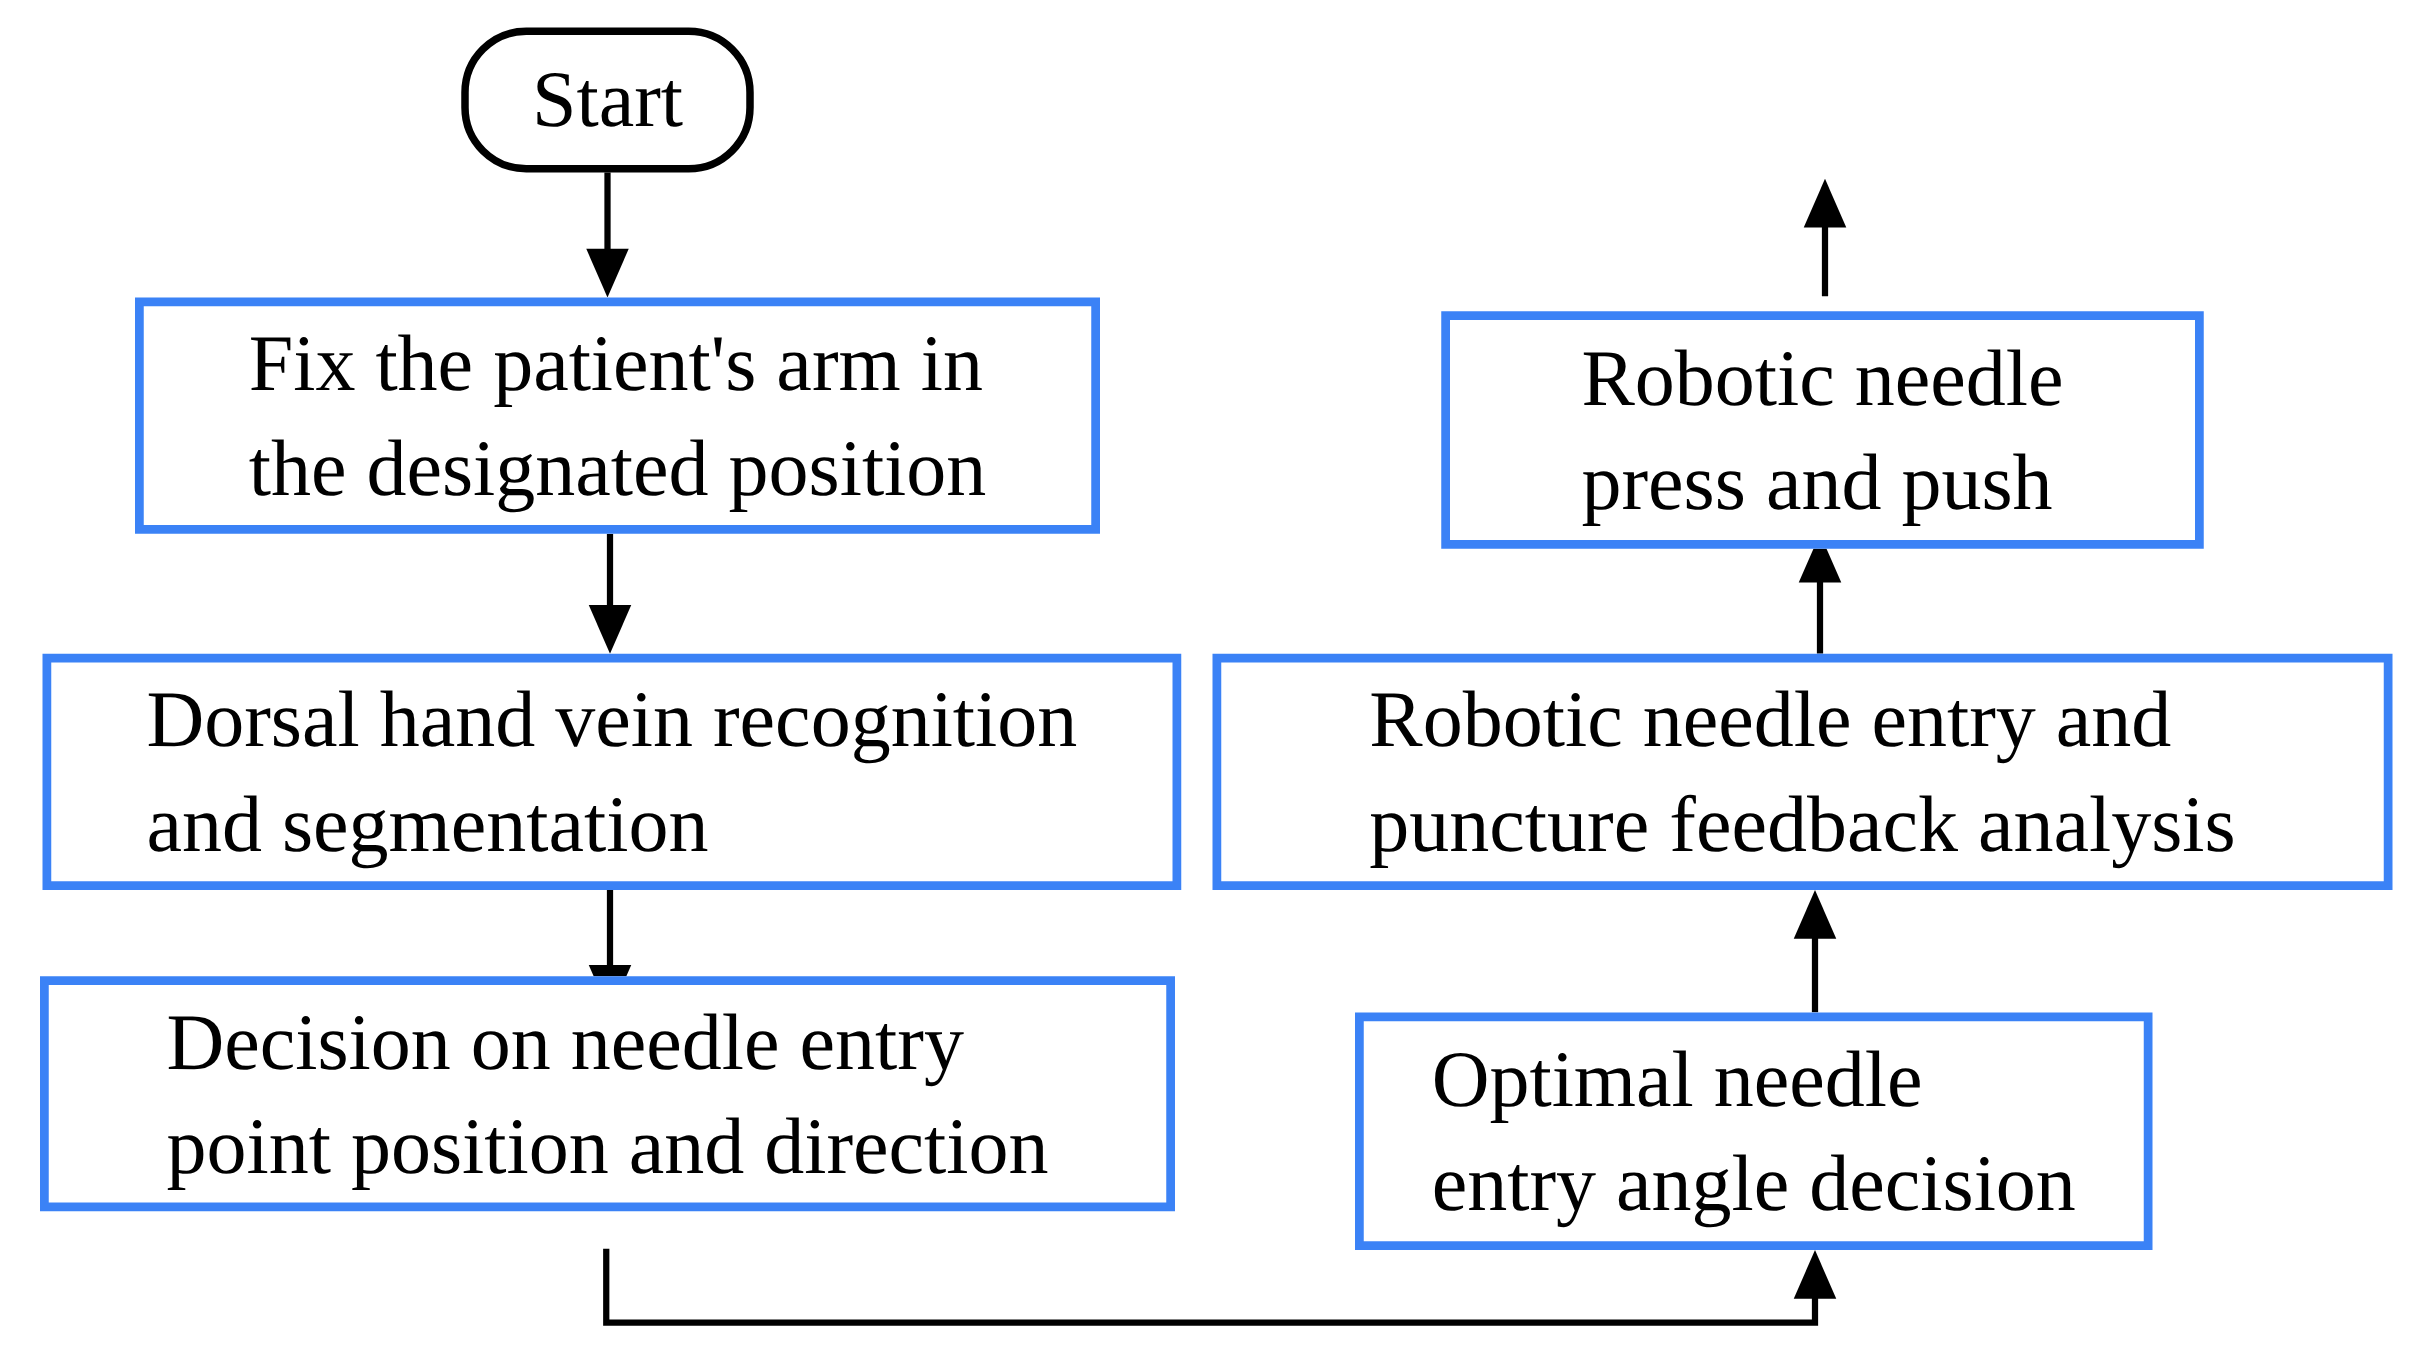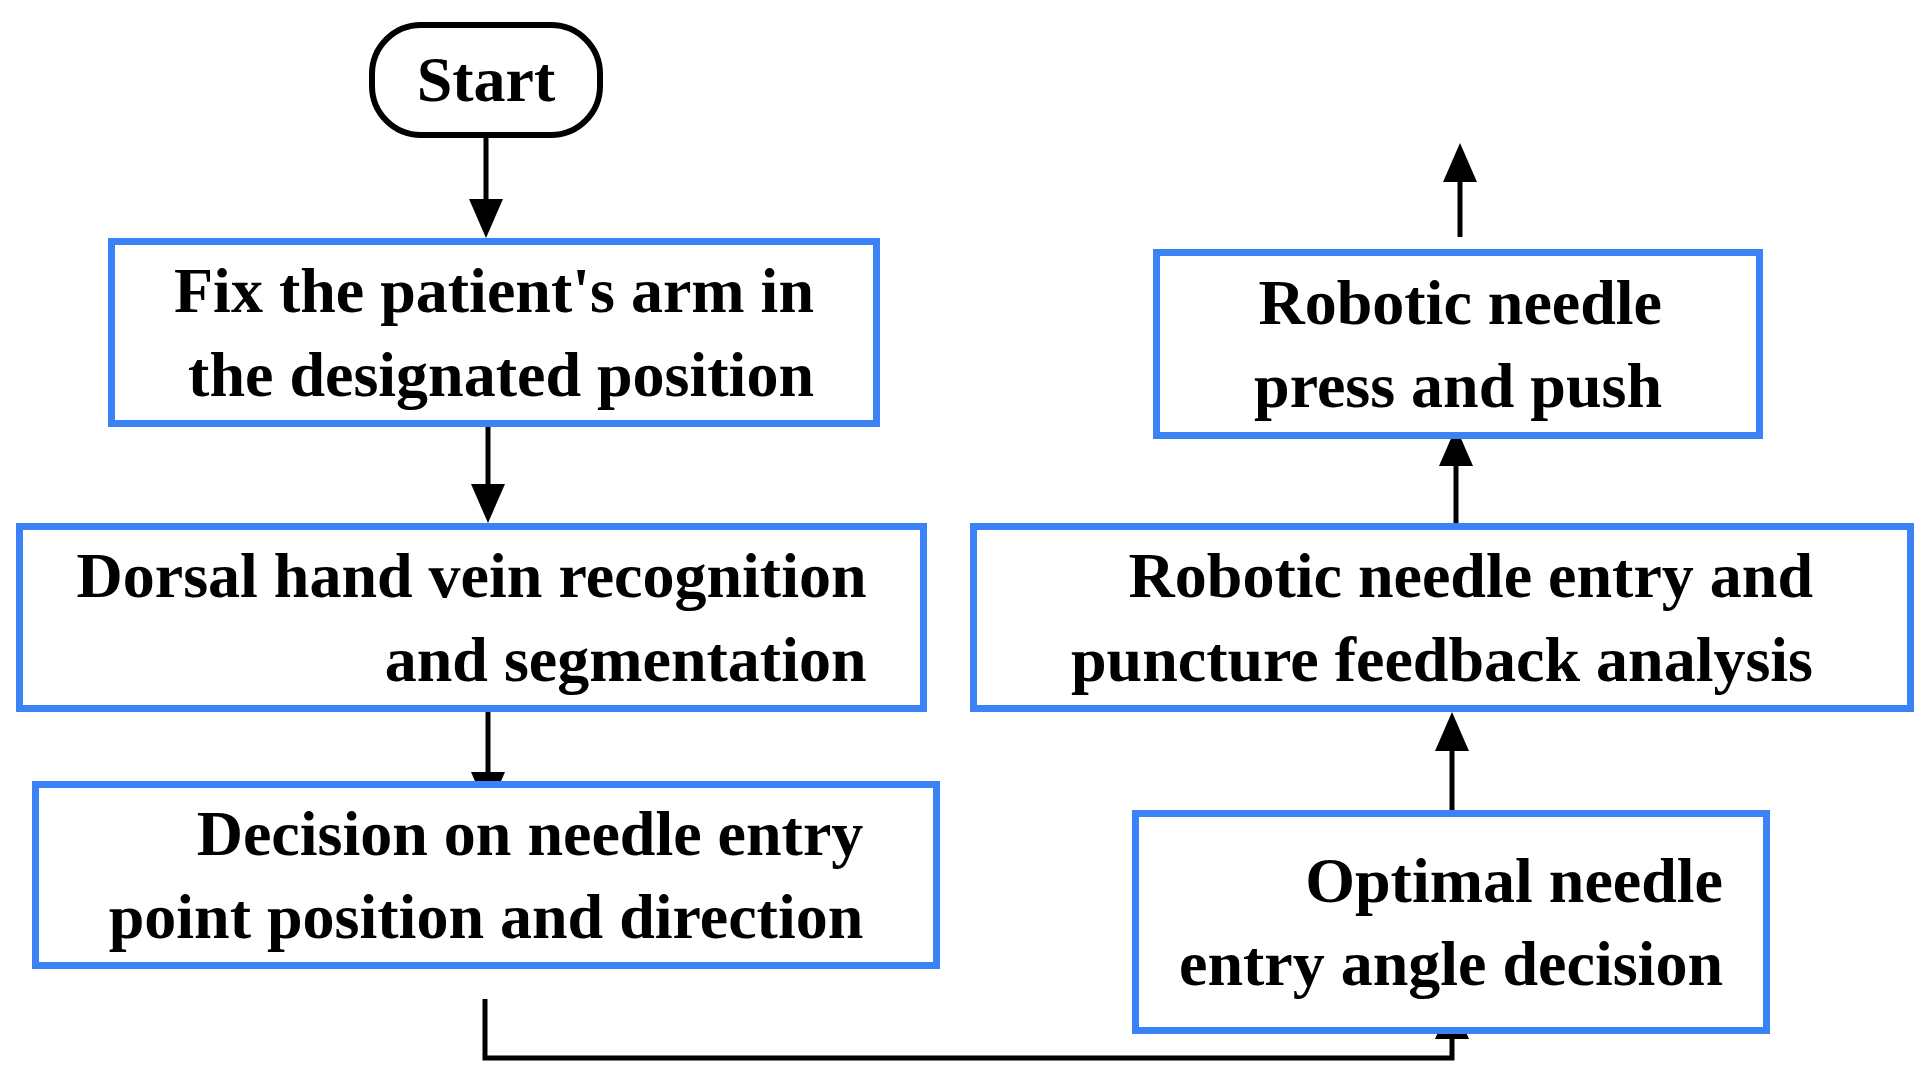--- a/index.html
+++ b/index.html
@@ -32,26 +32,25 @@
     justify-content: center;
   }
   .node.rect {
     border: 7px solid #3b82f6;
   }
   .node.stadium {
     border: 6px solid #000000;
   }
   .label {
     display: block;
-    text-align: right;
+    text-align: left;
     white-space: pre-line;
     font-size: 64px;
     line-height: 1.3;
     color: #000000;
-    font-weight: bold;
   }
   .stadium .label {
     line-height: 1;
   }
 </style>
 </head>
 <body>
 
 <div class="canvas">
 
@@ -95,31 +94,31 @@
 
   <div class="node stadium" style="left:369px; top:22px; width:234px; height:116px; border-radius:52px;">
     <span class="label">Start</span>
   </div>
 
   <div class="node rect" style="left:108px; top:238px; width:772px; height:189px;">
     <span class="label">Fix the patient's arm in
 the designated position</span>
   </div>
 
-  <div class="node rect" style="left:16px; top:523px; width:911px; height:189px;">
+  <div class="node rect" style="left:34px; top:523px; width:911px; height:189px;">
     <span class="label">Dorsal hand vein recognition
 and segmentation</span>
   </div>
 
   <div class="node rect" style="left:32px; top:781px; width:908px; height:188px;">
     <span class="label">Decision on needle entry
 point position and direction</span>
   </div>
 
-  <div class="node rect" style="left:1132px; top:810px; width:638px; height:224px;">
+  <div class="node rect" style="left:1084px; top:810px; width:638px; height:190px;">
     <span class="label">Optimal needle
 entry angle decision</span>
   </div>
 
   <div class="node rect" style="left:970px; top:523px; width:944px; height:189px;">
     <span class="label">Robotic needle entry and
 puncture feedback analysis</span>
   </div>
 
   <div class="node rect" style="left:1153px; top:237px; width:610px; height:190px;margin-top:12px;">

